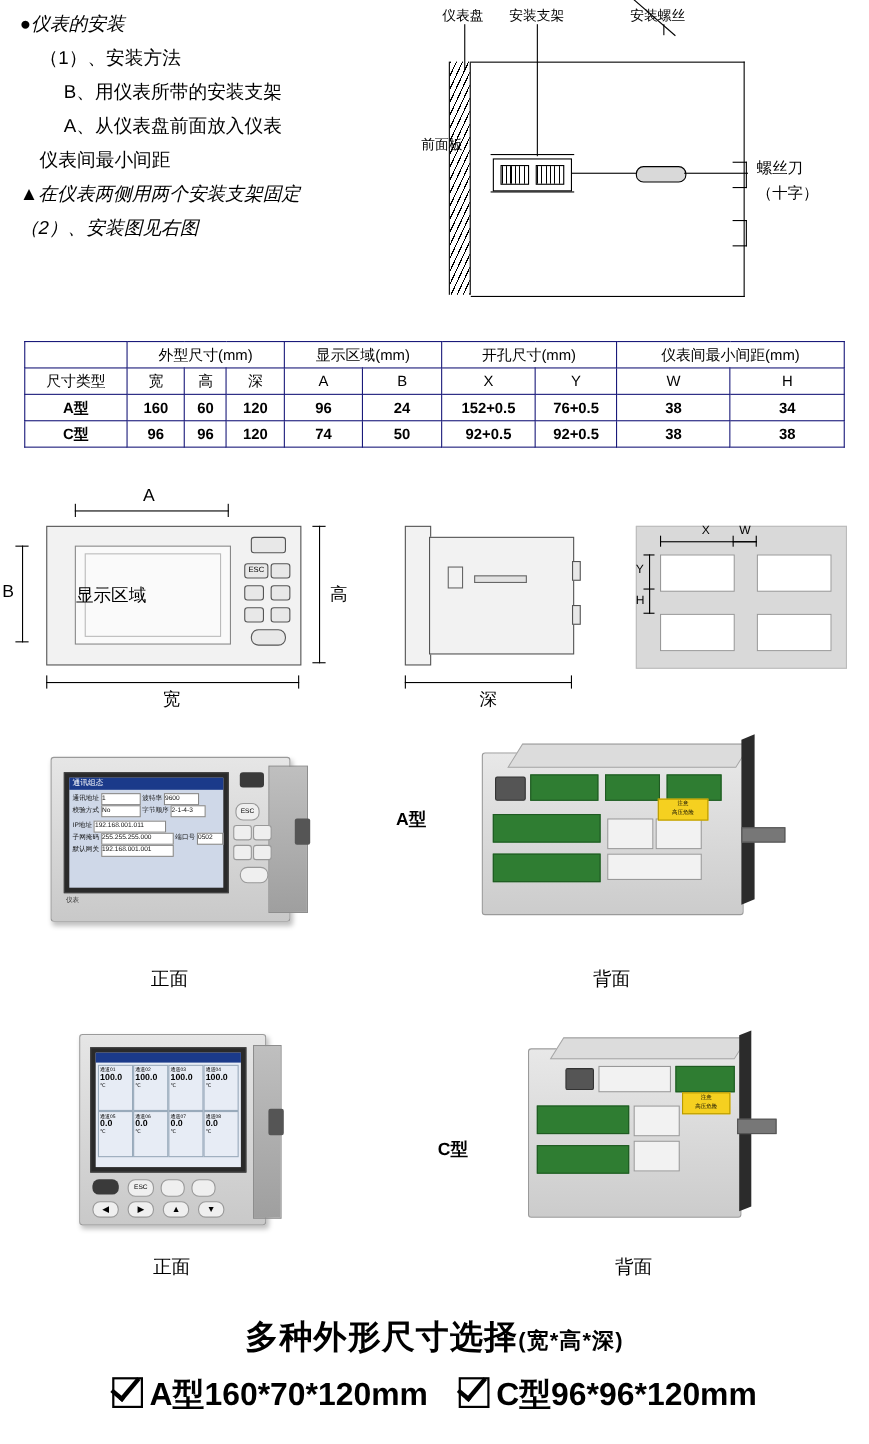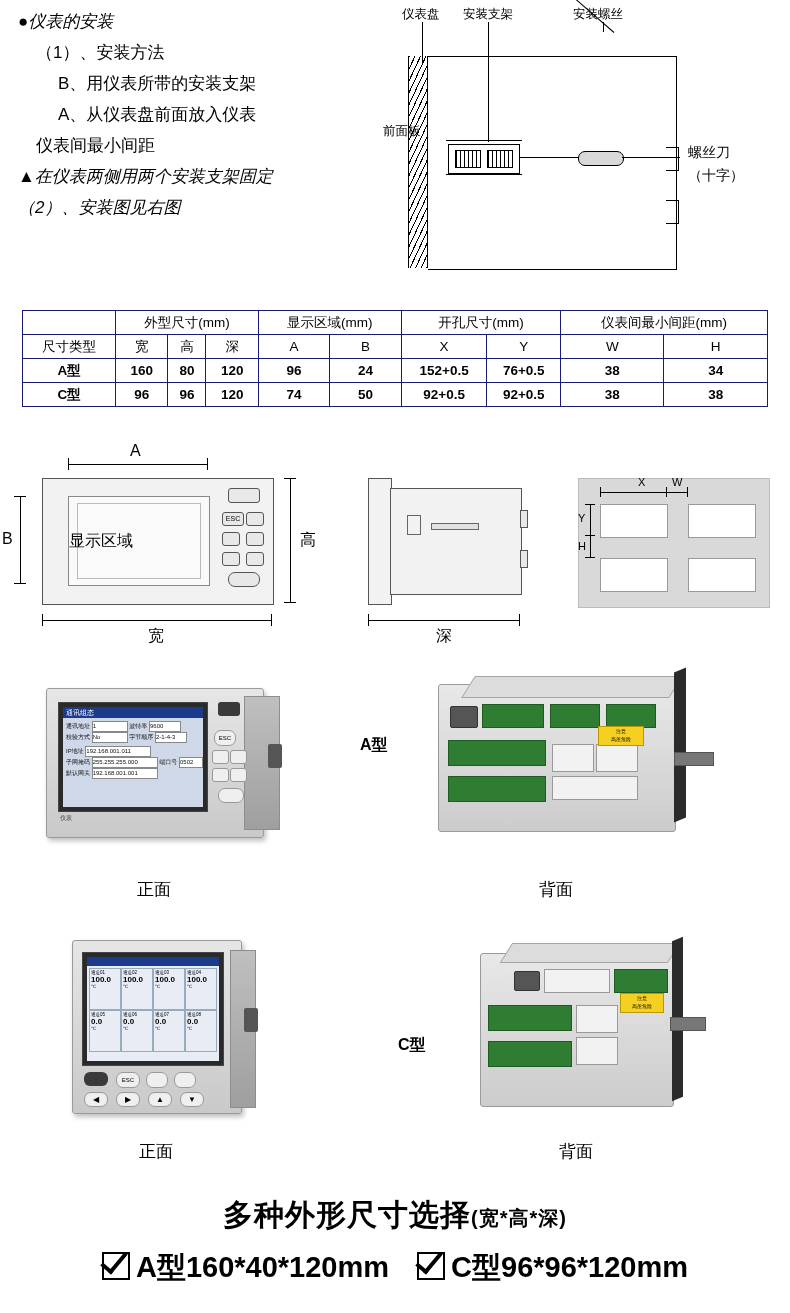--- a/index.html
+++ b/index.html
@@ -139,21 +139,21 @@
       <td class="hdr">A</td>
       <td class="hdr">B</td>
       <td class="hdr">X</td>
       <td class="hdr">Y</td>
       <td class="hdr">W</td>
       <td class="hdr">H</td>
     </tr>
     <tr>
       <td>A型</td>
       <td>160</td>
-      <td>80</td>
+      <td>60</td>
       <td>120</td>
       <td>96</td>
       <td>24</td>
       <td>152+0.5</td>
       <td>76+0.5</td>
       <td>38</td>
       <td>34</td>
     </tr>
     <tr>
       <td>C型</td>
@@ -404,16 +404,16 @@
 高压危险</div>
   <div class="abs" style="left:190px;top:72px;width:34px;height:12px;background:#777;border:1px solid #555;"></div>
 </div>
 <div class="abs photolabel" style="left:480px;top:1140px;width:192px;">背面</div>
 
 <div class="abs" id="bottomtxt">
   <div id="bigtitle">
     <span>多种外形尺寸选择</span><small>(宽*高*深)</small>
   </div>
   <div id="specline">
-    <span><span class="chk"></span><span>A型160*40*120mm</span></span>
+    <span><span class="chk"></span><span>A型160*70*120mm</span></span>
     <span><span class="chk"></span><span>C型96*96*120mm</span></span>
   </div>
 </div>
 
 </body></html>

